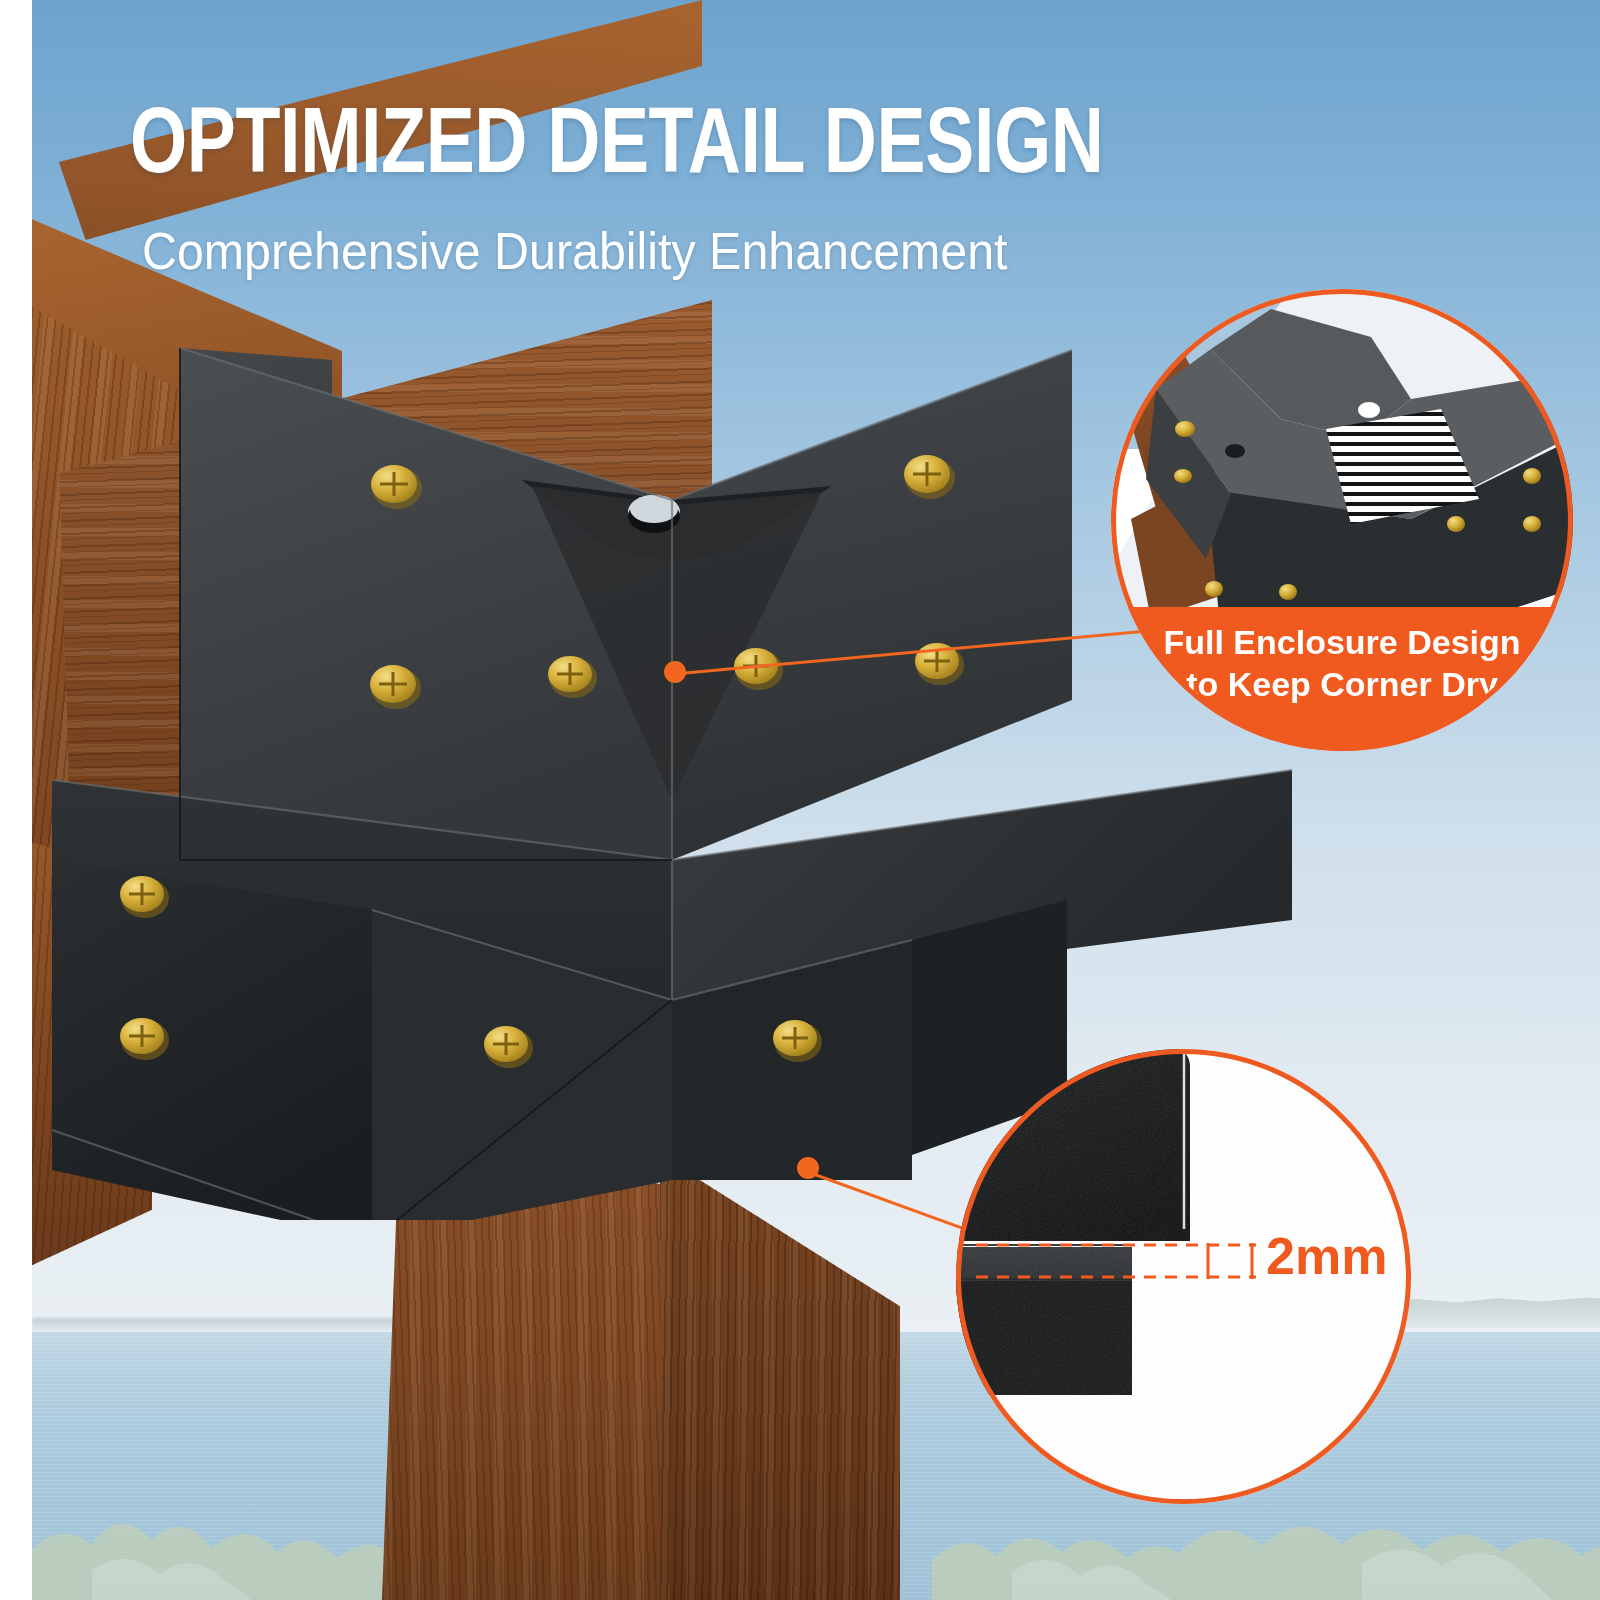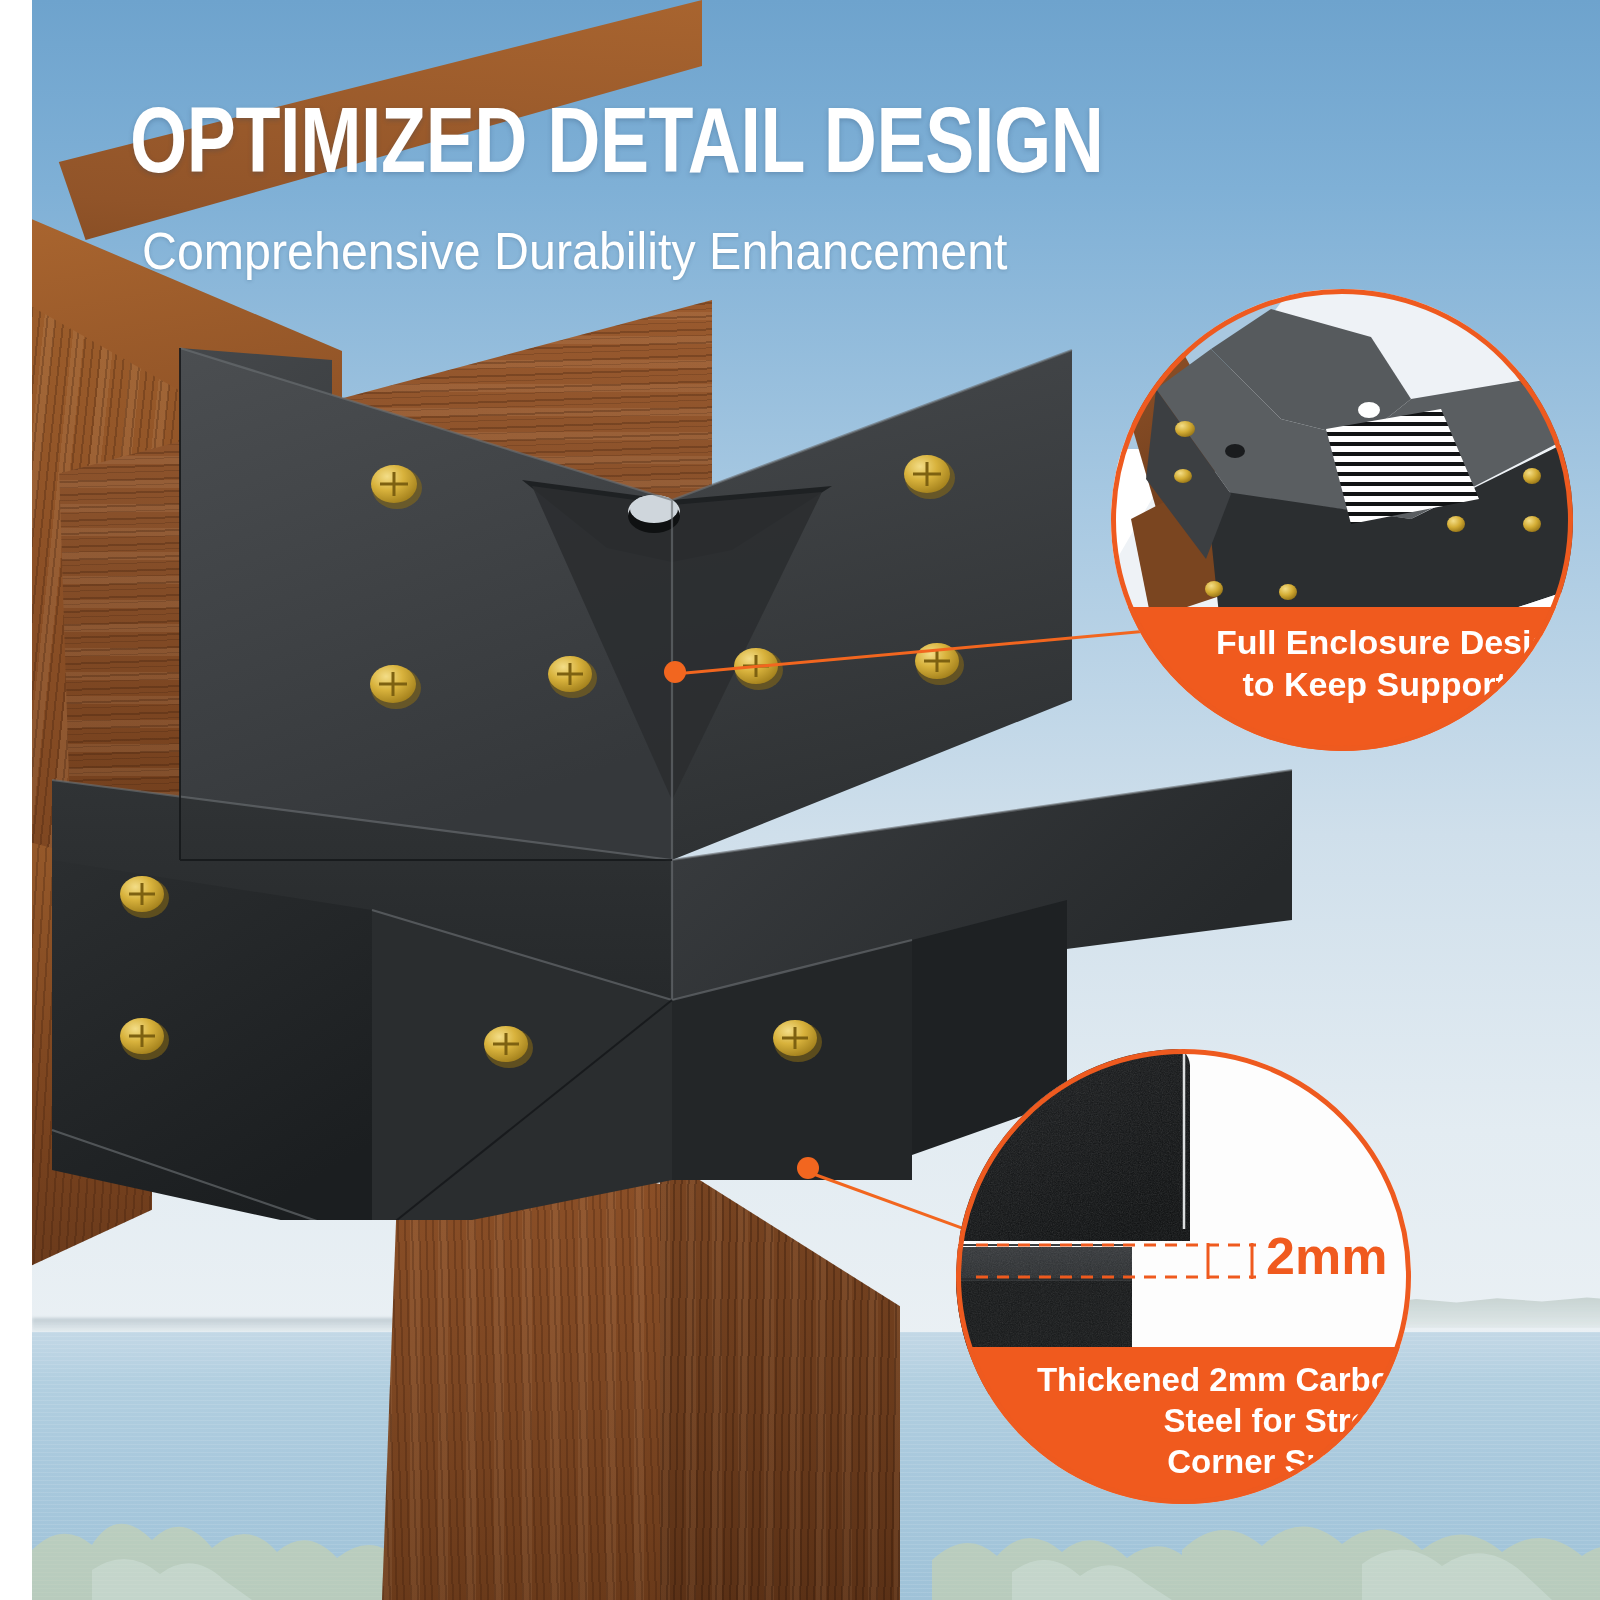--- a/index.html
+++ b/index.html
@@ -101,21 +101,21 @@
     border:5px solid #ee5a1f;
     pointer-events:none;
   }
   .callout-banner{
     position:absolute;left:0;width:100%;
     background:#f05a1e;
     color:#fff;
     font-family:"Liberation Sans",sans-serif;
     font-weight:bold;
     text-align:center;
-    display:flex;flex-direction:column;align-items:flex-end;justify-content:flex-start;
+    display:flex;flex-direction:column;align-items:center;justify-content:flex-start;
   }
   .banner-line{display:block;white-space:nowrap;}
 
   
   .leader{position:absolute;height:0;border-top:3px solid #f2661f;transform-origin:left center;}
   .dot{position:absolute;width:22px;height:22px;border-radius:50%;background:#f2661f;}
 
   
   .dim-label{
     position:absolute;color:#f05a1e;font-weight:bold;
@@ -360,21 +360,21 @@
         <ellipse cx="421" cy="235" rx="9" ry="8" fill="url(#sg2)"></ellipse>
         <ellipse cx="103" cy="300" rx="9" ry="8" fill="url(#sg2)"></ellipse>
         <ellipse cx="177" cy="303" rx="9" ry="8" fill="url(#sg2)"></ellipse>
       </g>
 
       <path d="M400 0 H462 V120 L410 95 Z" fill="#7c4721"></path>
     </svg>
 
     <div class="callout-banner" style="top:318px;height:144px;padding-top:14px;font-size:34px;line-height:42px;">
       <span class="banner-line">Full Enclosure Design</span>
-      <span class="banner-line">to Keep Support Dry</span>
+      <span class="banner-line">to Keep Corner Dry</span>
     </div>
   </div>
   <div class="callout-ring" style="left:1079px;top:289px;width:462px;height:462px;"></div>
 
   <div class="leader" style="left:780px;top:1172px;width:165px;transform:rotate(20deg);"></div>
   <div class="dot" style="left:765px;top:1157px;"></div>
 
   <div class="callout" style="left:924px;top:1049px;width:455px;height:455px;">
     <svg viewBox="0 0 455 455" style="position:absolute;inset:0;width:100%;height:100%;">
       <defs>
@@ -419,21 +419,16 @@
         <path d="M20 228 H300"></path>
       </g>
       <g stroke="#ef5a1e" stroke-width="3" fill="none">
         <path d="M252 194 V230"></path>
         <path d="M296 194 V230"></path>
       </g>
     </svg>
 
     <div class="dim-label" style="left:310px;top:176px;font-size:52px;line-height:62px;">2mm</div>
 
-    <div class="callout-banner" style="top:298px;height:157px;padding-top:12px;font-size:33px;line-height:41px;">
-      <span class="banner-line">Thickened 2mm Carbon</span>
-      <span class="banner-line">Steel for Strong</span>
-      <span class="banner-line">Corner Support</span>
-    </div>
   </div>
   <div class="callout-ring" style="left:924px;top:1049px;width:455px;height:455px;"></div>
 
 </div>
 
 </body></html>

